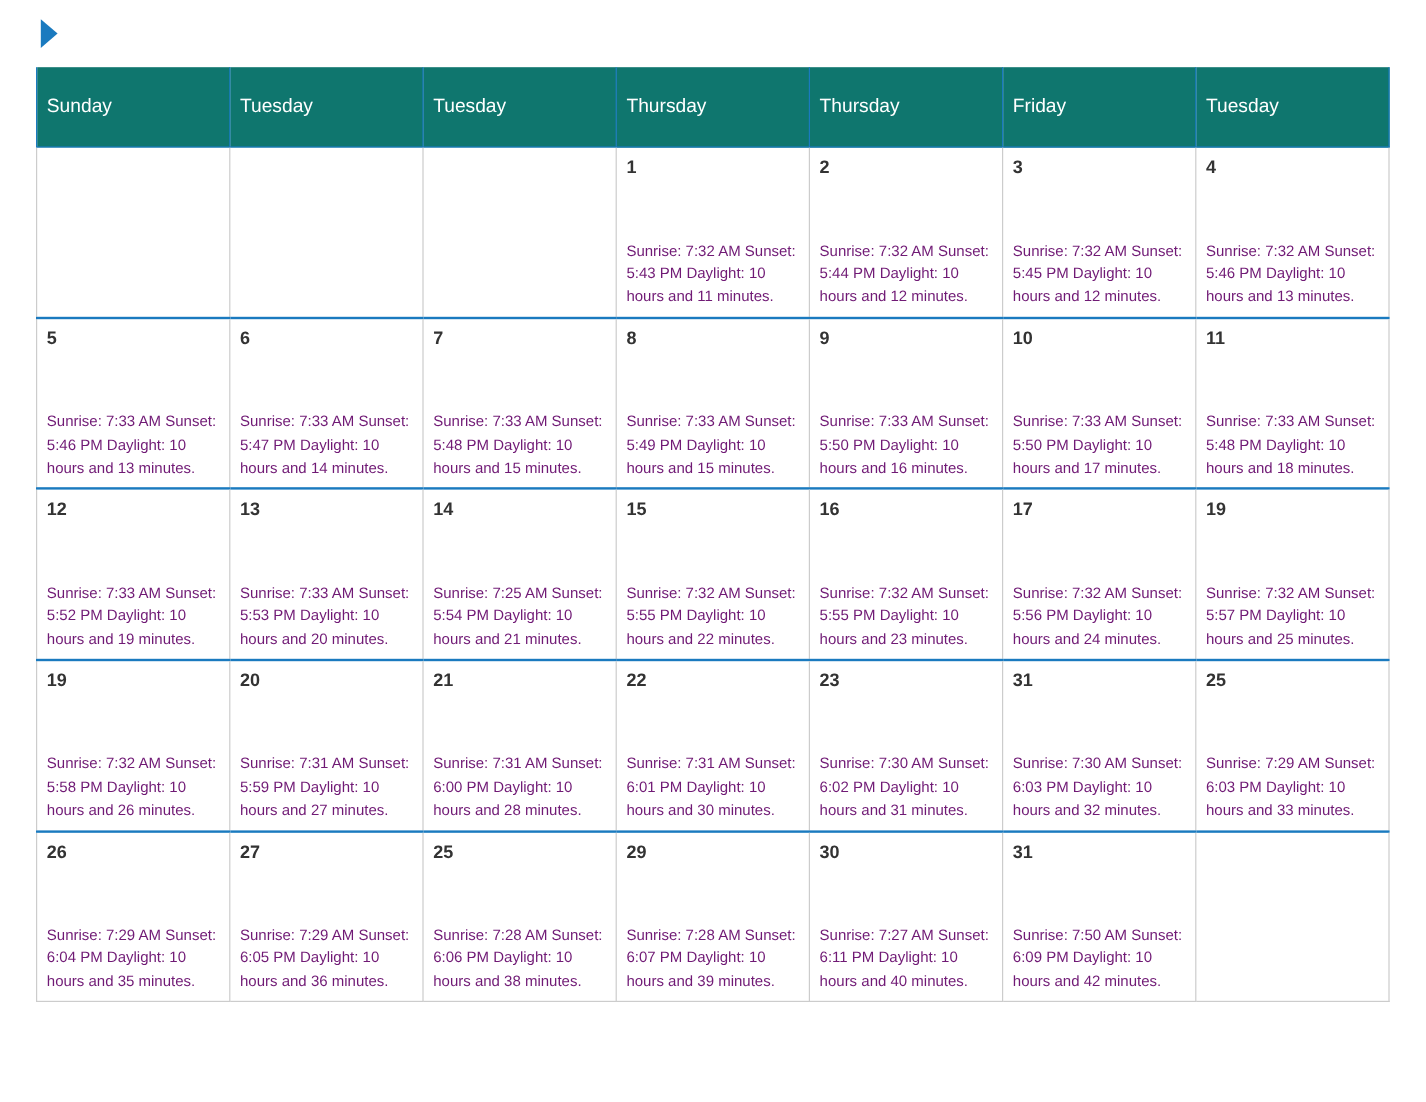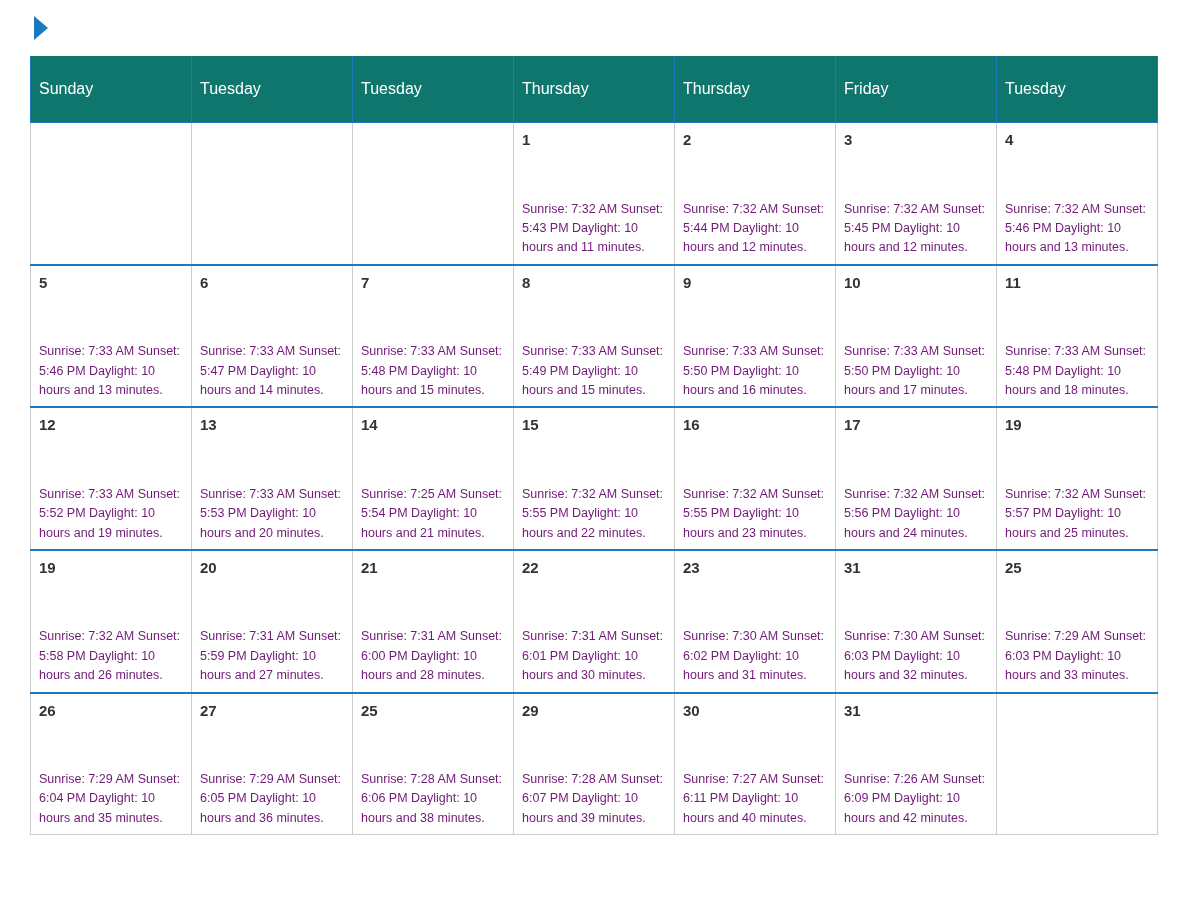--- a/index.html
+++ b/index.html
@@ -358,21 +358,21 @@
         </td>
         <td>
           <span class="day-number">30</span>
           <div class="day-info">Sunrise: 7:27 AM
 Sunset: 6:11 PM
 Daylight: 10 hours
 and 40 minutes.</div>
         </td>
         <td>
           <span class="day-number">31</span>
-          <div class="day-info">Sunrise: 7:26 AM
+          <div class="day-info">Sunrise: 7:50 AM
 Sunset: 6:09 PM
 Daylight: 10 hours
 and 42 minutes.</div>
         </td>
         <td class="empty"></td>
       </tr>
     </tbody>
 </table>
 
 </body></html>

